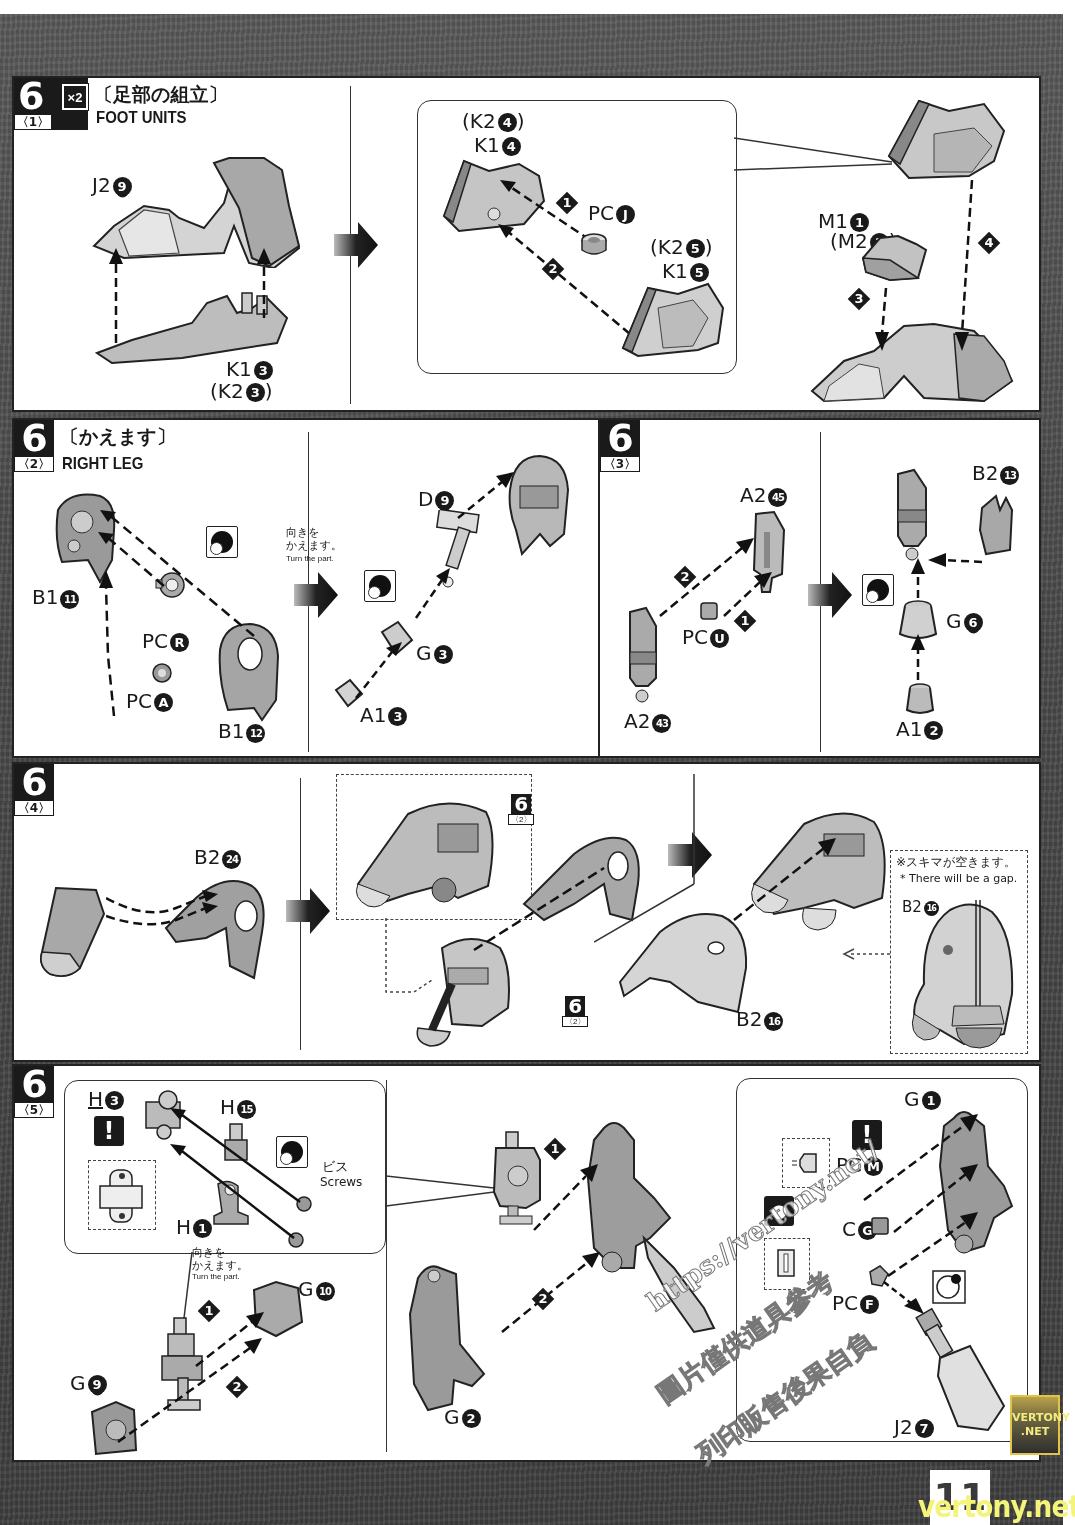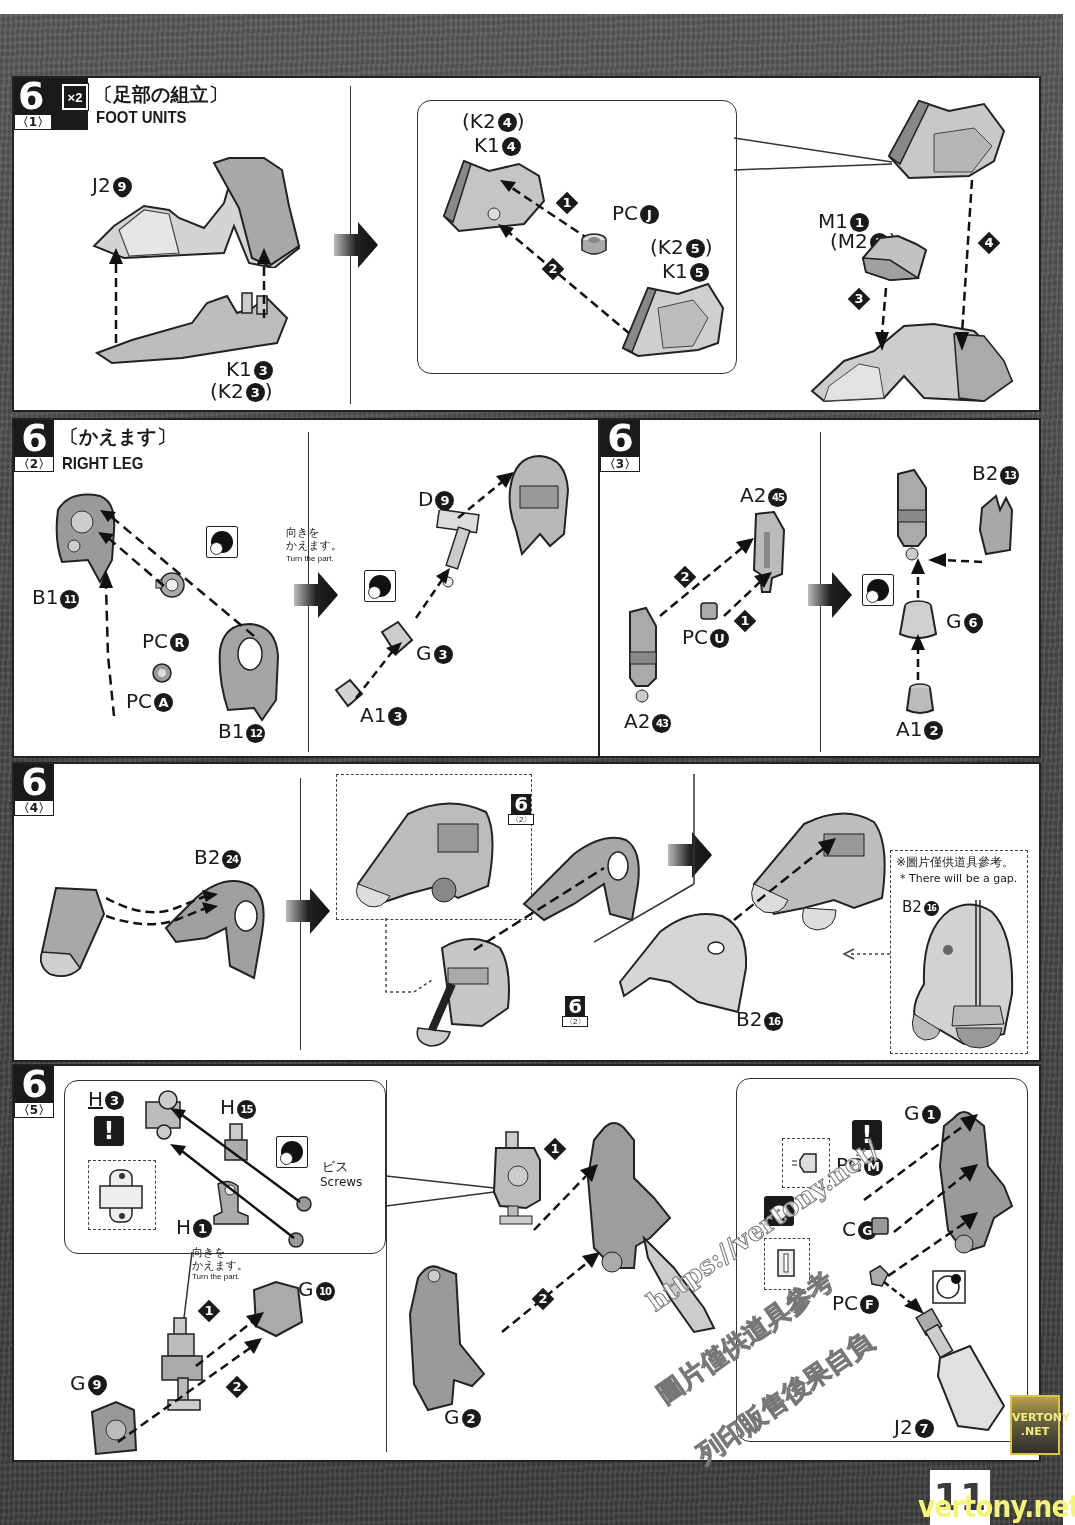--- a/index.html
+++ b/index.html
@@ -184,21 +184,21 @@
     <polygon points="6,46 22,50 14,60" fill="#111"></polygon>
   </svg>
   <div class="diamond" style="left:542px;top:114px;">
       <div class="d"></div>
       <span class="n">1</span>
     </div>
   <div class="diamond" style="left:528px;top:180px;">
       <div class="d"></div>
       <span class="n">2</span>
     </div>
-  <div class="label" style="left:574px;top:124px;margin-left:24px;">
+  <div class="label" style="left:574px;top:124px;">
     <span>PC</span><span class="circ">J</span>
   </div>
   <svg class="part" style="left:566px;top:154px;" width="30" height="26" viewBox="0 0 30 26">
     <ellipse cx="14" cy="8" rx="12" ry="6" fill="#ddd" stroke="#222" stroke-width="1.5"></ellipse>
     <path d="M2 8 L2 18 Q14 26 26 18 L26 8" fill="#aaa" stroke="#222" stroke-width="1.5"></path>
     <ellipse cx="14" cy="8" rx="6" ry="3" fill="#888"></ellipse>
   </svg>
   <div class="label" style="left:636px;top:158px;">
     <span>(K2</span><span class="circ">5</span><span>)</span>
   </div>
@@ -528,21 +528,21 @@
   </svg>
   <svg class="part" style="left:714px;top:70px;" width="120" height="90">
     <line x1="6" y1="86" x2="96" y2="14" stroke="#111" stroke-width="2.5" stroke-dasharray="10,5"></line>
     <polygon points="90,8 108,4 100,22" fill="#111"></polygon>
   </svg>
   <div class="label" style="left:722px;top:244px;">
     <span>B2</span><span class="circ two">16</span>
   </div>
 
   <div class="dotted-box" style="left:876px;top:86px;width:138px;height:204px;"></div>
-  <span class="note-jp" style="left:882px;top:92px;font-size:12px;">※圖片僅供道具參考。</span>
+  <span class="note-jp" style="left:882px;top:92px;font-size:12px;">※スキマが空きます。</span>
   <span class="note-jp" style="left:886px;top:108px;font-size:11px;">* There will be a gap.</span>
   <div class="label small" style="left:888px;top:132px;font-size:15px;">
     <span>B2</span><span class="circ two" style="width:15px;height:15px;line-height:15px;font-size:8px;">16</span>
   </div>
   <svg class="part" style="left:890px;top:130px;" width="118" height="156" viewBox="0 0 118 156">
     <path d="M20 90 Q18 36 46 16 Q68 4 88 18 Q110 40 108 100 L100 140 L60 150 L36 136 L14 130 Q4 116 20 90 Z" fill="#d2d2d2" stroke="#222" stroke-width="2"></path>
     <line x1="72" y1="6" x2="72" y2="120" stroke="#222" stroke-width="1.5"></line>
     <line x1="76" y1="6" x2="76" y2="120" stroke="#222" stroke-width="1.5"></line>
     <path d="M50 112 L96 112 L100 130 L48 132 Z" fill="#bbb" stroke="#222"></path>
     <path d="M52 134 Q54 154 76 154 Q96 152 98 134 Z" fill="#9a9a9a" stroke="#222"></path>
@@ -681,21 +681,21 @@
   <div class="diamond" style="left:530px;top:72px;">
       <div class="d"></div>
       <span class="n">1</span>
     </div>
   <div class="diamond" style="left:518px;top:222px;">
       <div class="d"></div>
       <span class="n">2</span>
     </div>
 
   <div class="callout" style="left:722px;top:12px;width:292px;height:364px;"></div>
-  <div class="label" style="left:890px;top:22px;margin-top:14px;">
+  <div class="label" style="left:890px;top:22px;">
     <span>G</span><span class="circ">1</span>
   </div>
   <svg class="part" style="left:910px;top:40px;" width="90" height="160" viewBox="0 0 90 160">
     <path d="M30 12 Q40 0 50 12 L60 20 L64 60 L80 80 L88 100 L70 112 L60 140 L40 146 L24 124 L16 60 L20 20 Z" fill="#9a9a9a" stroke="#222" stroke-width="2"></path>
     <circle cx="40" cy="138" r="9" fill="#aaa" stroke="#222"></circle>
   </svg>
   <div class="excl" style="left:838px;top:54px;">!</div>
   <div class="label" style="left:822px;top:88px;">
     <span>PC</span><span class="circ">M</span>
   </div>

